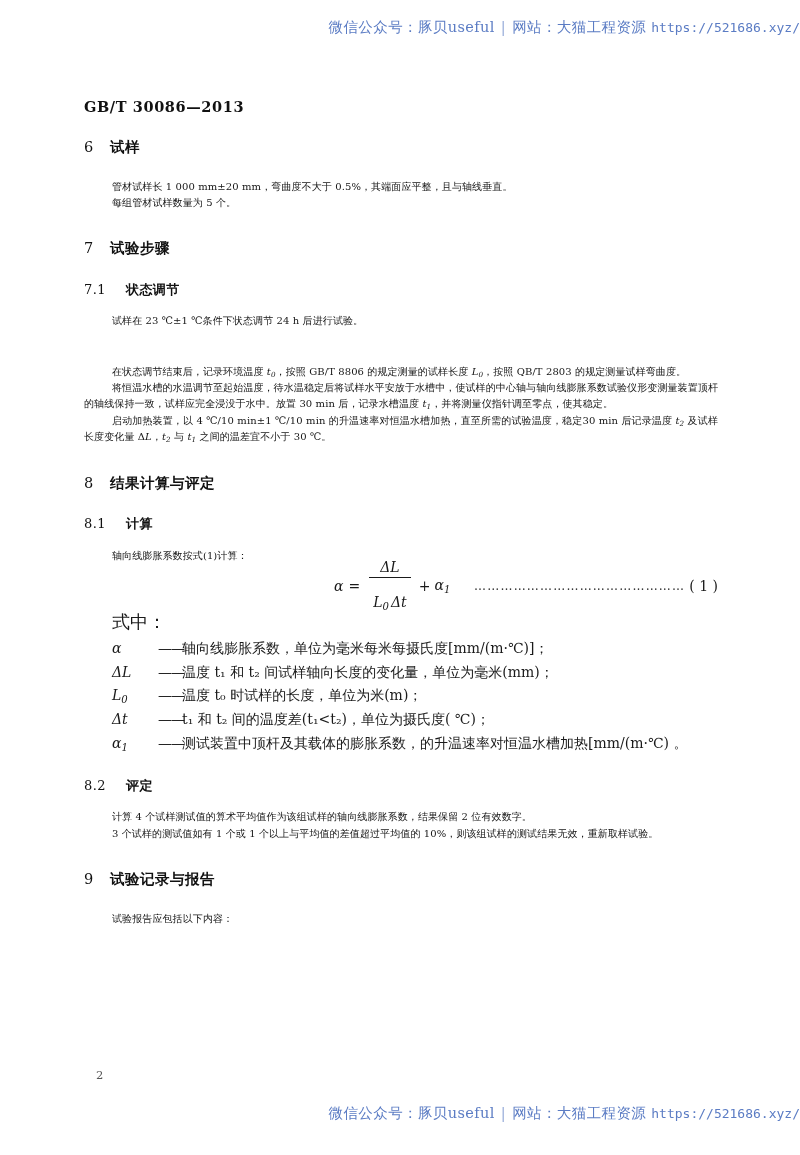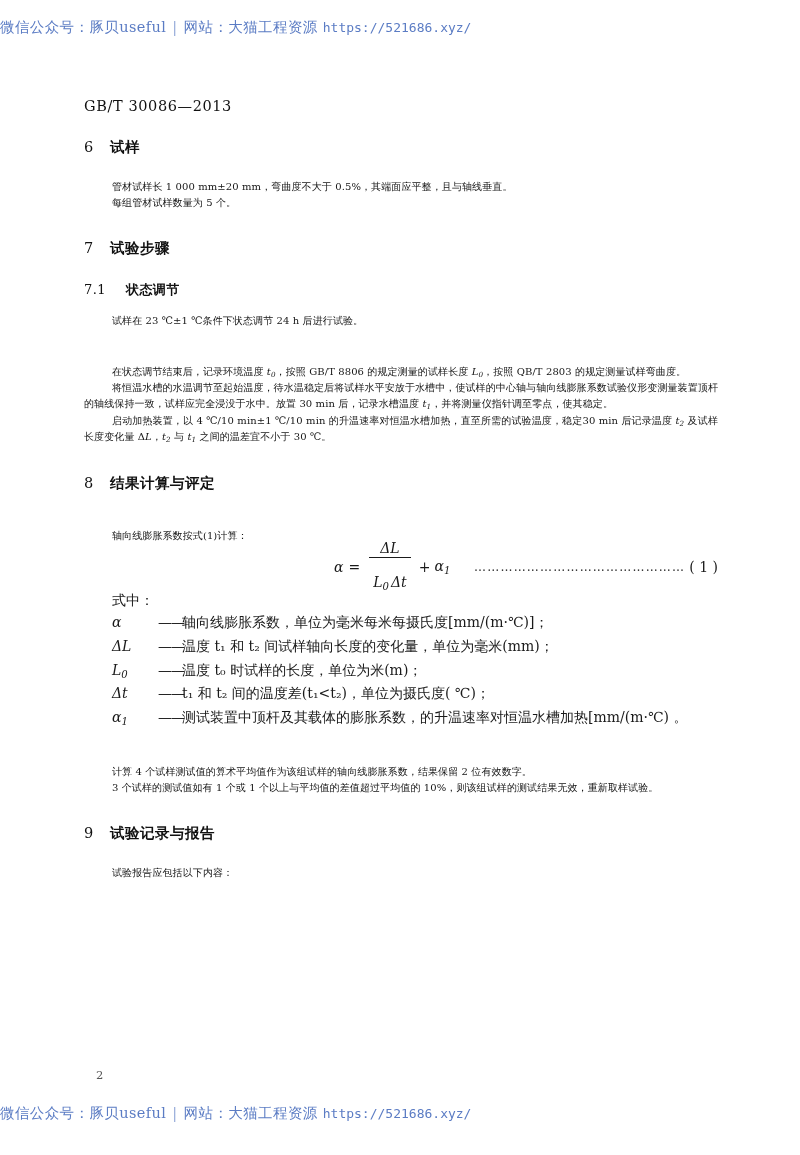--- a/index.html
+++ b/index.html
@@ -22,21 +22,21 @@
     inset: 0;
     width: 800px;
     height: 1155px;
   }
 
   
   .watermark {
     position: absolute;
     left: 0;
     width: 800px;
-    text-align: left;
+    text-align: right;
     color: #5b7cc4;
     font-size: 14.5px;
     letter-spacing: 0.4px;
     white-space: nowrap;
     font-family: "DejaVu Serif", "Liberation Serif", serif;
   }
   .watermark-top { top: 18px; }
   .watermark-bottom { top: 1104px; }
   .watermark .wm-sep {
     display: inline-block;
@@ -48,21 +48,21 @@
     font-size: 13px;
     letter-spacing: 0;
   }
 
   
   .std-no {
     position: absolute;
     left: 84px;
     top: 98px;
     font-family: "DejaVu Serif", "Liberation Serif", serif;
-    font-weight: normal;
+    font-weight: bold;
     font-size: 14.5px;
     letter-spacing: 0.6px;
     color: #111;
   }
 
   
   .content {
     position: absolute;
     left: 84px;
     top: 136px;
@@ -151,21 +151,21 @@
   }
   .eq-number {
     font-style: normal;
     font-size: 14px;
     white-space: nowrap;
     flex: 0 0 auto;
   }
 
   
   .where-label {
-    font-size: 14px;
+    font-size: 18px;
     line-height: 1.6;
     text-indent: 28px;
     margin: 0;
   }
   dl.symbols {
     margin: 0;
     padding: 0;
     font-size: 14px;
     line-height: 1.62;
   }
@@ -235,20 +235,21 @@
     <p class="body"><span>在状态调节结束后，记录环境温度 </span><span class="it"><span>t</span><sub>0</sub></span><span>，按照 GB/T 8806 的规定测量的试样长度 </span><span class="it"><span>L</span><sub>0</sub></span><span>，按照 QB/T 2803 的规定测量试样弯曲度。</span></p>
 
     <p class="body"><span>将恒温水槽的水温调节至起始温度，待水温稳定后将试样水平安放于水槽中，使试样的中心轴与轴向线膨胀系数试验仪形变测量装置顶杆的轴线保持一致，试样应完全浸没于水中。放置 30 min 后，记录水槽温度 </span><span class="it"><span>t</span><sub>1</sub></span><span>，并将测量仪指针调至零点，使其稳定。</span></p>
 
     <p class="body"><span>启动加热装置，以 4 ℃/10 min±1 ℃/10 min 的升温速率对恒温水槽加热，直至所需的试验温度，稳定30 min 后记录温度 </span><span class="it"><span>t</span><sub>2</sub></span><span> 及试样长度变化量 Δ</span><span class="it">L</span><span>，</span><span class="it"><span>t</span><sub>2</sub></span><span> 与 </span><span class="it"><span>t</span><sub>1</sub></span><span> 之间的温差宜不小于 30 ℃。</span></p>
 
     <div class="gap-l"></div>
 
     <h2 class="clause"><span class="num">8</span><span>结果计算与评定</span></h2>
     <div class="gap-m"></div>
+    <h3 class="subclause"><span class="num">8.1</span><span>计算</span></h3>
     <div class="gap-s"></div>
     <p class="body">轴向线膨胀系数按式(1)计算：</p>
 
     <div class="formula-row">
       <div class="formula-spacer"></div>
       <span class="formula-body">
         <span>α</span>
         <span class="up" style="padding:0 5px;">=</span>
         <span class="frac">
           <span class="num-top">ΔL</span>
@@ -286,20 +287,21 @@
       </div>
       <div class="sym-row">
         <span class="sym"><span>α</span><sub>1</sub></span>
         <span class="dash">——</span>
         <span class="def">测试装置中顶杆及其载体的膨胀系数，的升温速率对恒温水槽加热[mm/(m·℃) 。</span>
       </div>
     </dl>
 
     <div class="gap-m"></div>
 
+    <h3 class="subclause"><span class="num">8.2</span><span>评定</span></h3>
     <div class="gap-s"></div>
     <p class="body">计算 4 个试样测试值的算术平均值作为该组试样的轴向线膨胀系数，结果保留 2 位有效数字。</p>
     <p class="body">3 个试样的测试值如有 1 个或 1 个以上与平均值的差值超过平均值的 10%，则该组试样的测试结果无效，重新取样试验。</p>
 
     <div class="gap-l"></div>
 
     <h2 class="clause"><span class="num">9</span><span>试验记录与报告</span></h2>
     <div class="gap-m"></div>
     <p class="body">试验报告应包括以下内容：</p>
 

